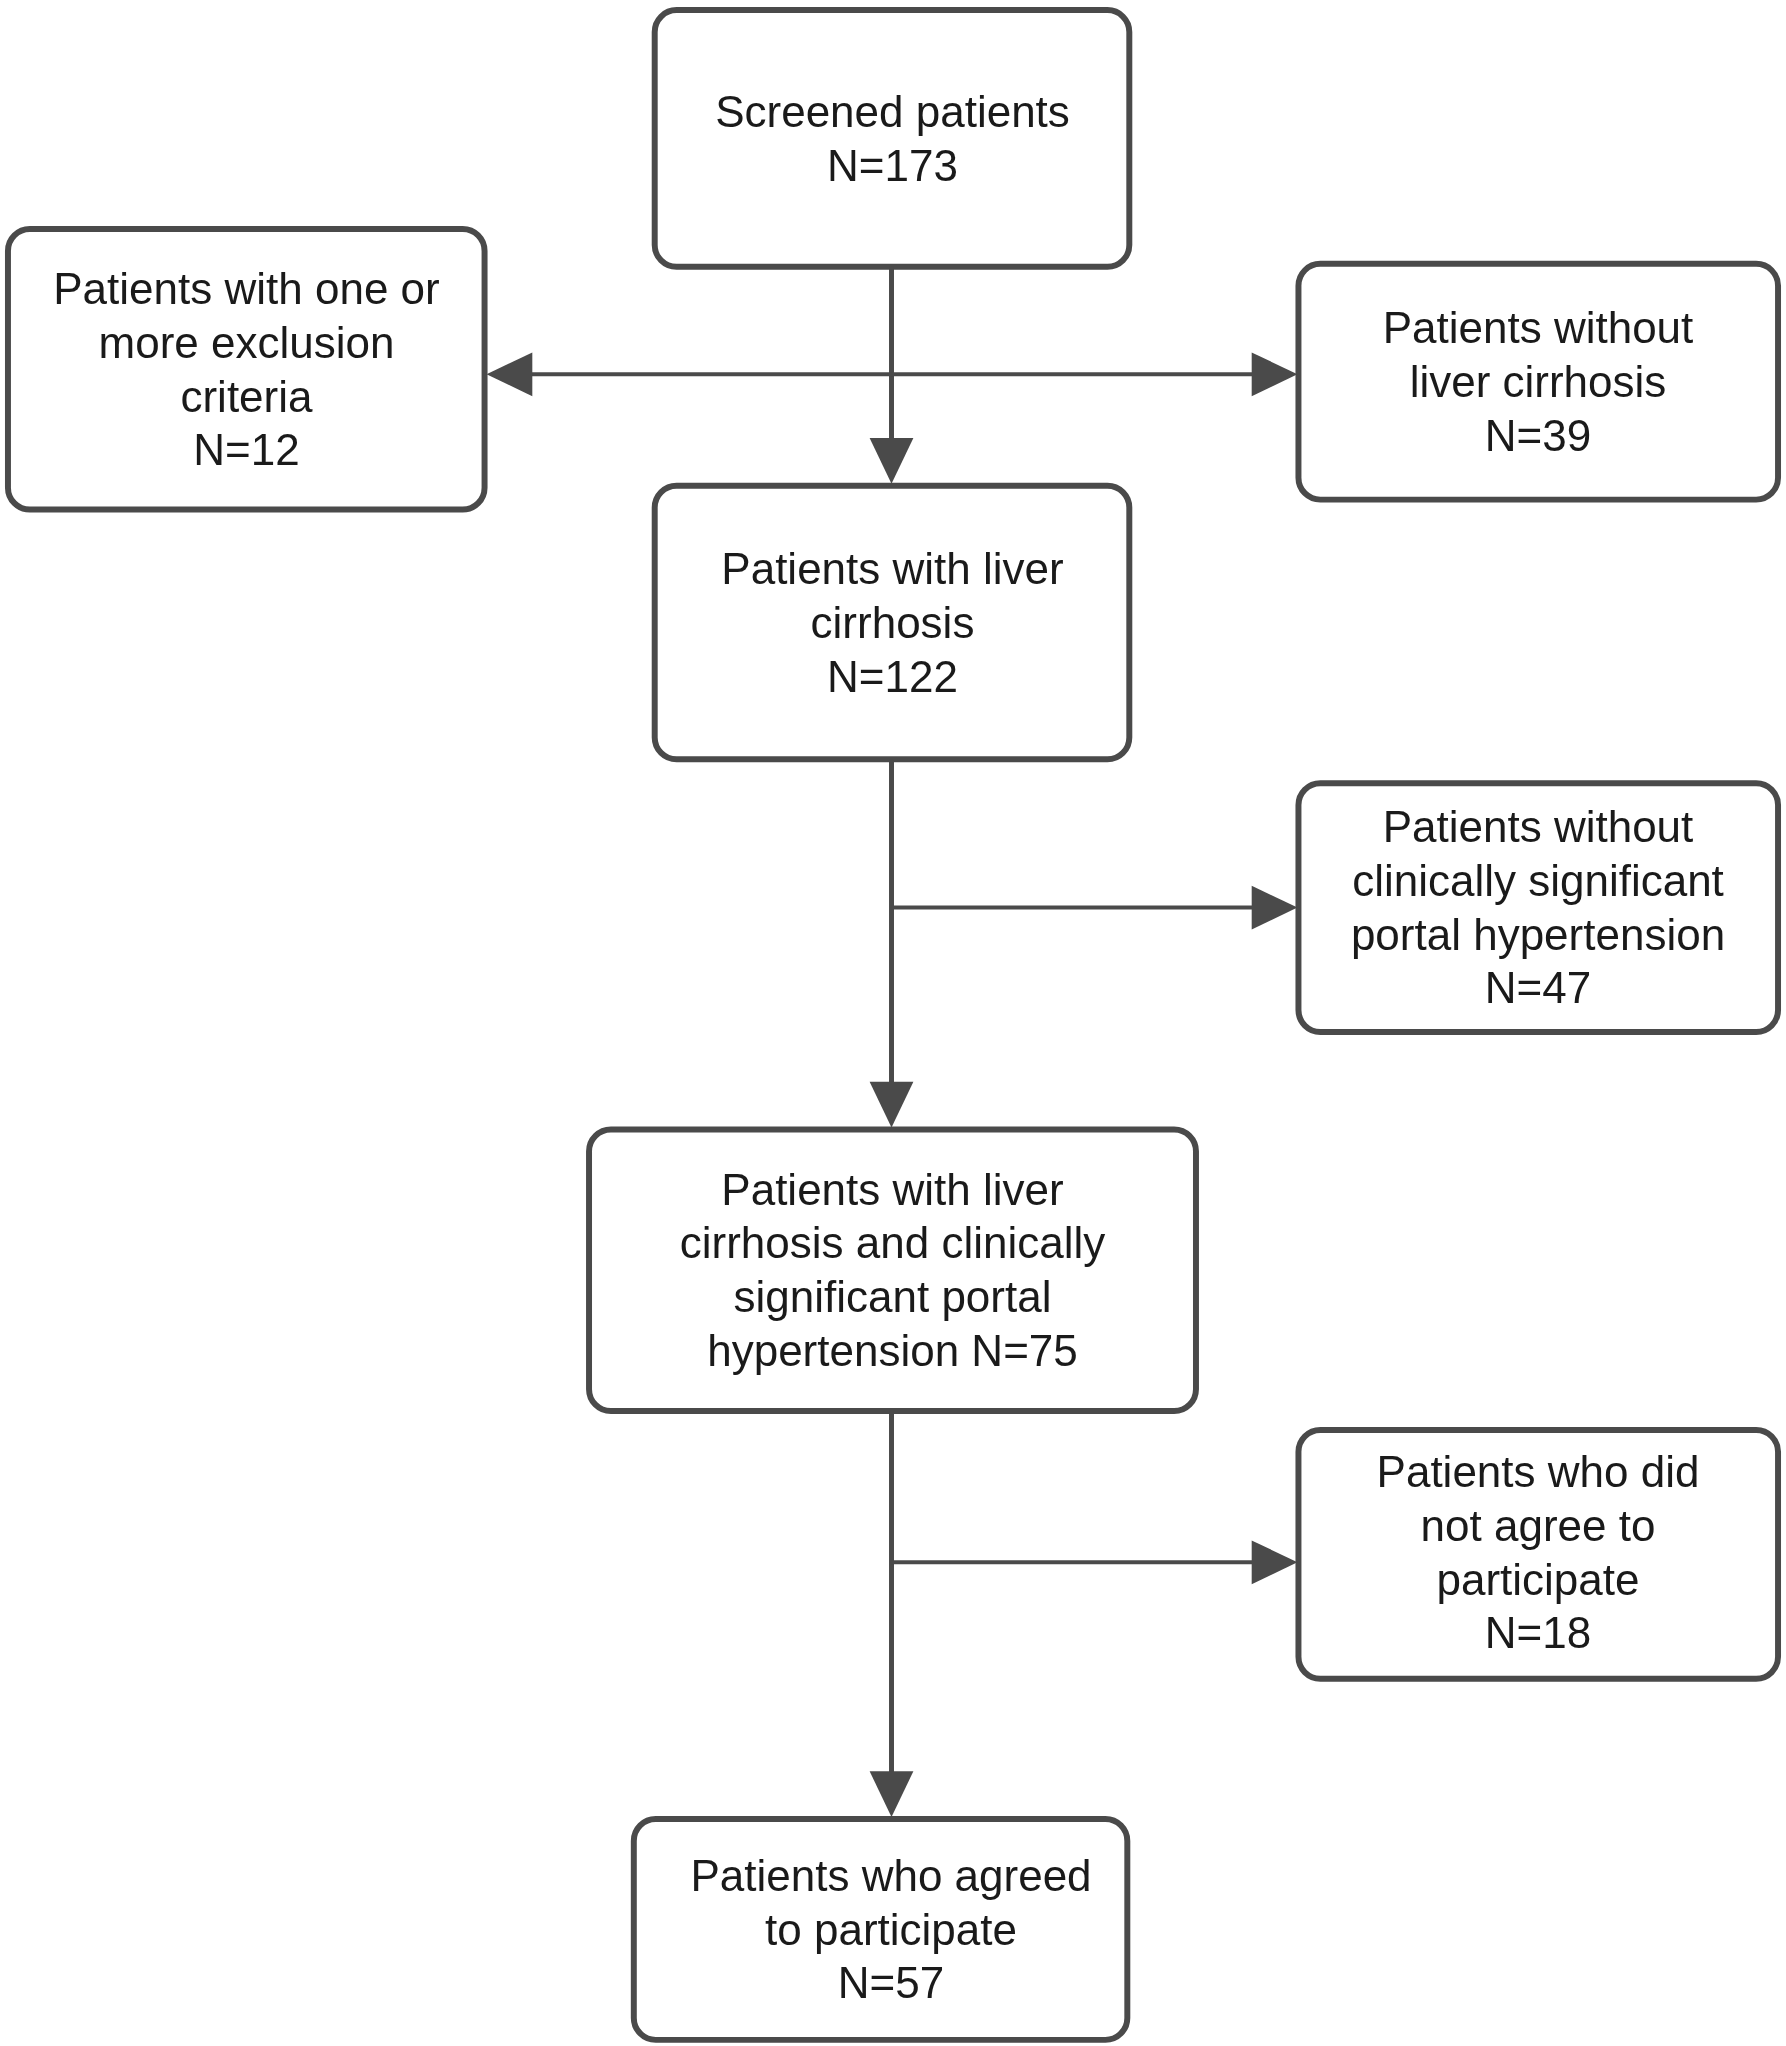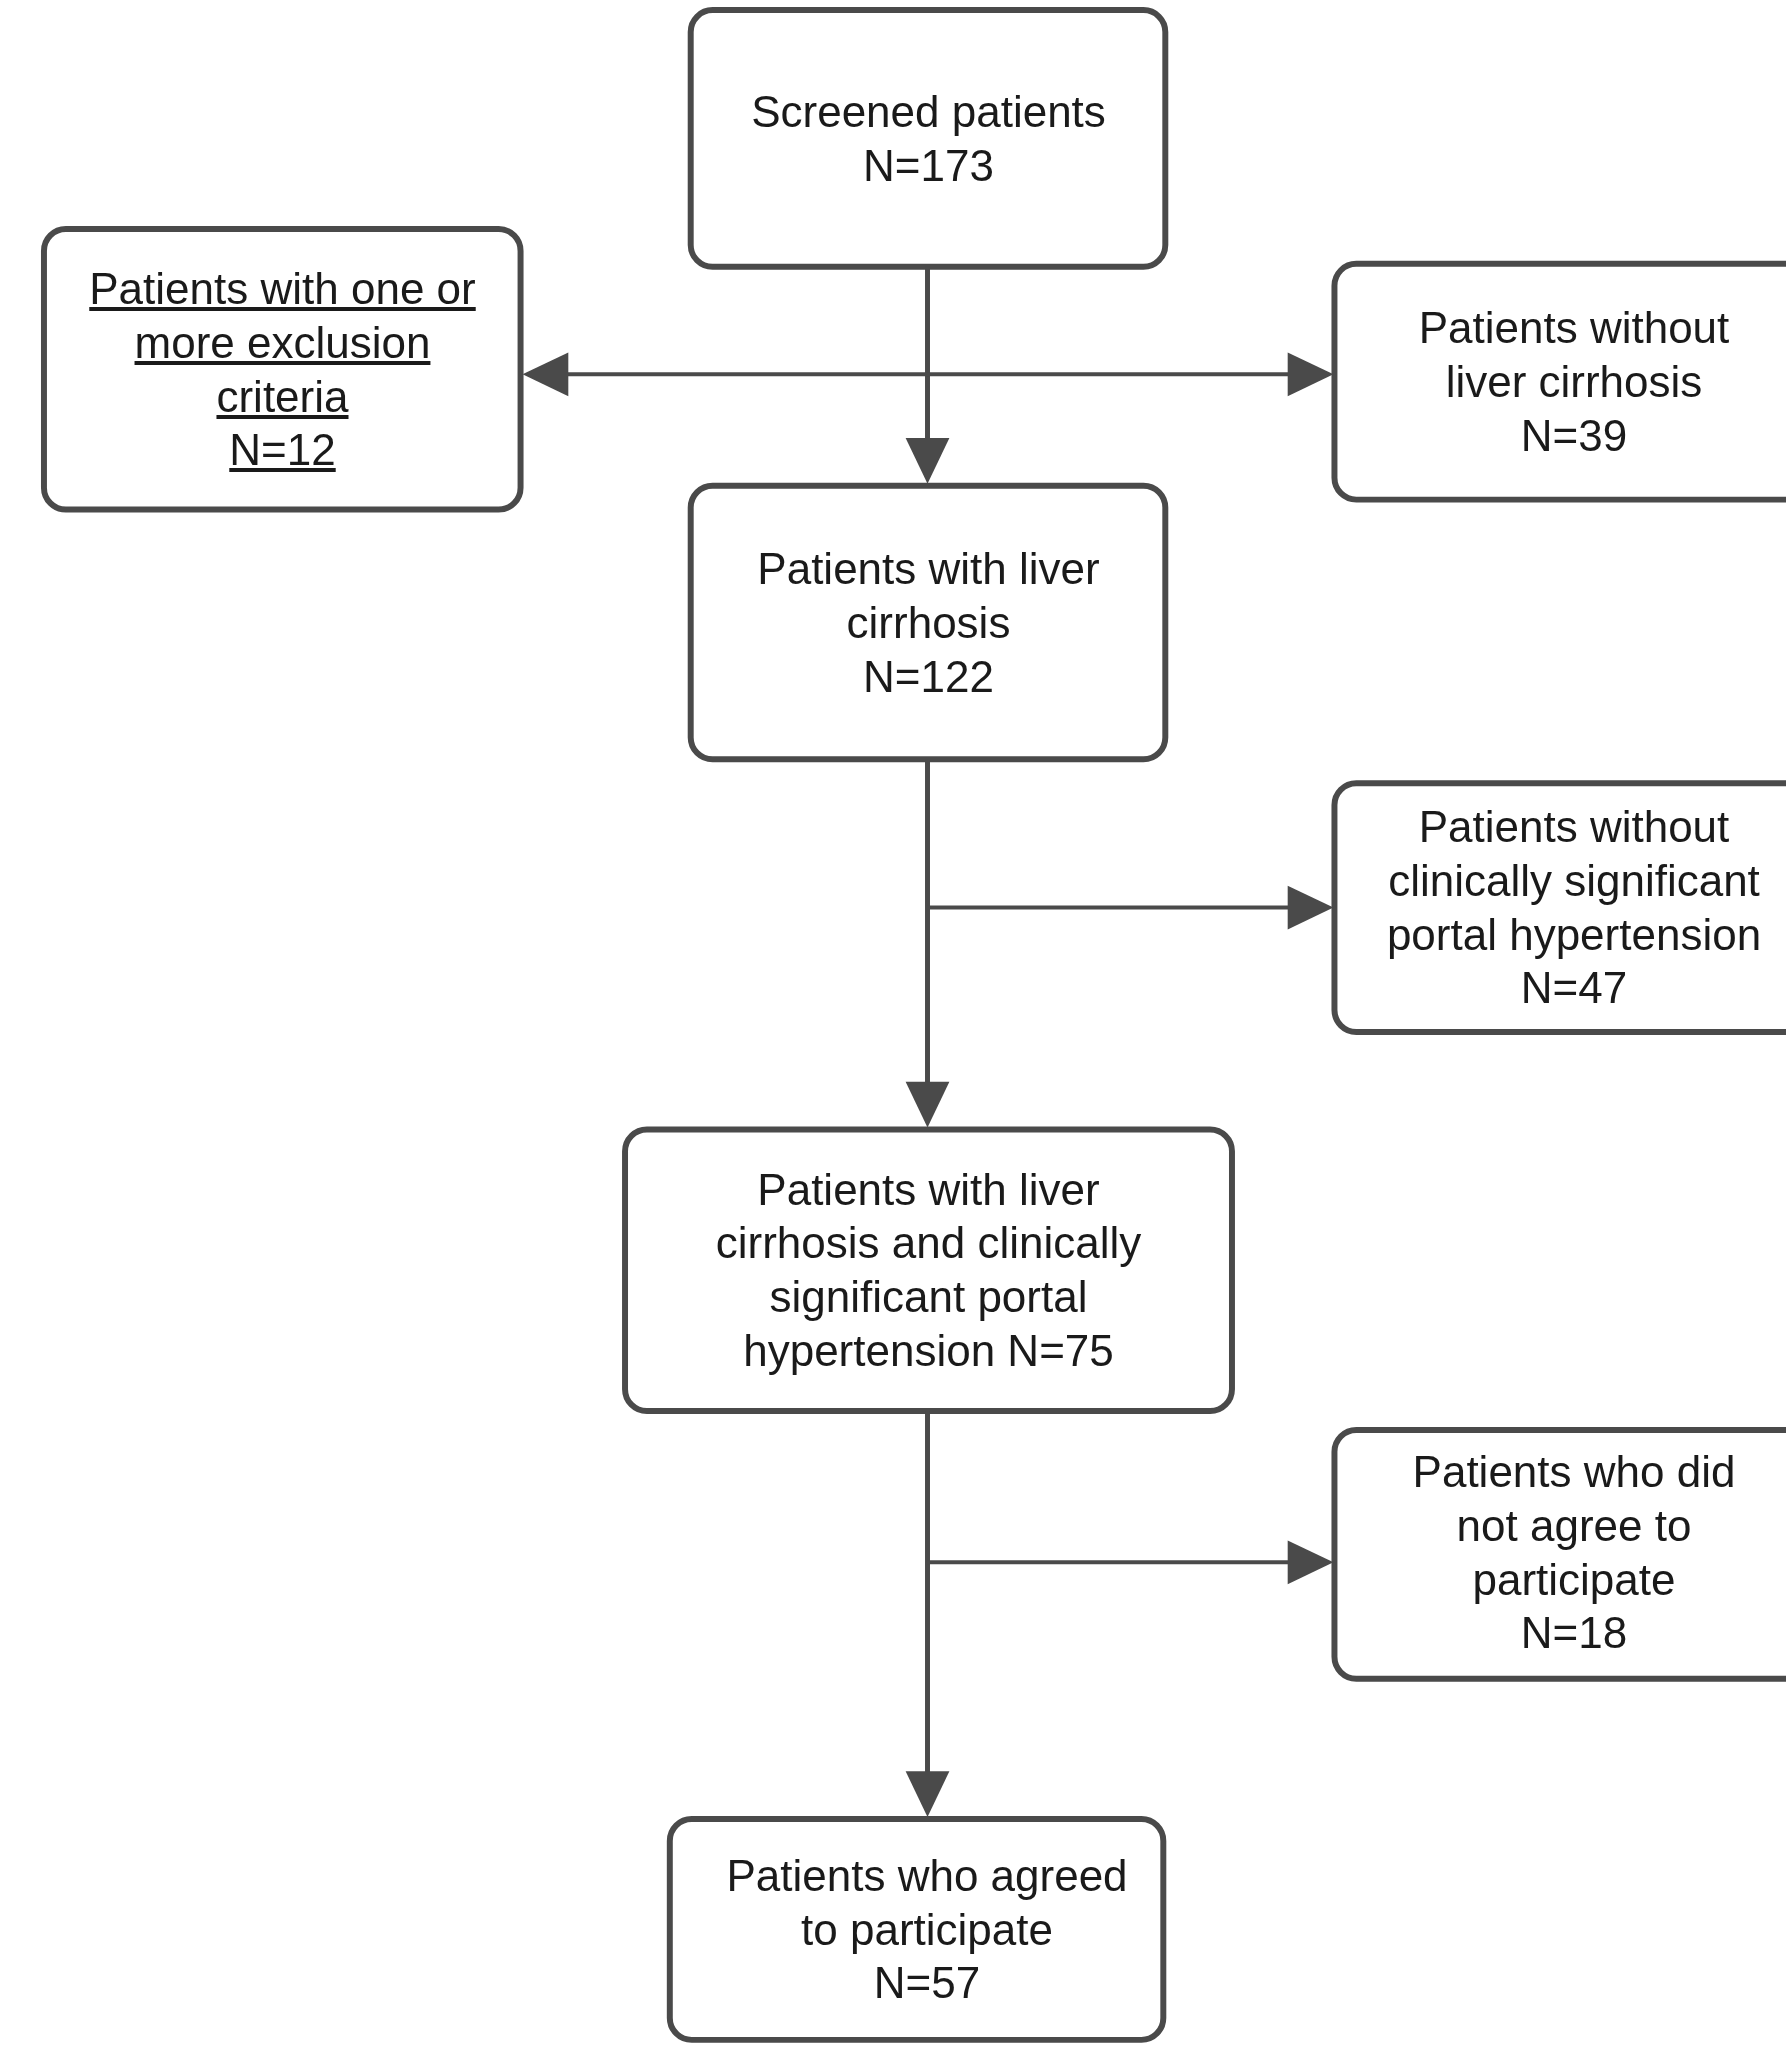--- a/index.html
+++ b/index.html
@@ -11,21 +11,20 @@
     width: 1786px;
     height: 2047px;
     overflow: hidden;
     font-family: "Liberation Sans", sans-serif;
   }
   #flow-root {
     position: relative;
     width: 1456px;
     height: 2047px;
     background: #ffffff;
-    margin-left: 36px;
   }
   svg.flow-svg {
     position: absolute;
     top: 0;
     left: 0;
     width: 1786px;
     height: 2047px;
     display: block;
   }
   .node-rect {
@@ -118,21 +117,21 @@
 
     <g>
       <line class="conn-line-thin" x1="896" y1="1570" x2="1278" y2="1570"></line>
       <polygon class="arrow-head" points="1304,1570 1258,1548 1258,1592"></polygon>
     </g>
   </svg>
 
   <div class="node-label" style="left:655px; top:10px; width:475px; height:257px;">Screened patients
 N=173</div>
 
-  <div class="node-label" style="left:8px; top:229px; width:477px; height:281px;text-decoration:underline;">Patients with one or
+  <div class="node-label" style="left:8px; top:229px; width:477px; height:281px;">Patients with one or
 more exclusion
 criteria
 N=12</div>
 
   <div class="node-label" style="left:1298px; top:264px; width:480px; height:236px;">Patients without
 liver cirrhosis
 N=39</div>
 
   <div class="node-label" style="left:655px; top:486px; width:475px; height:274px;">Patients with liver
 cirrhosis

